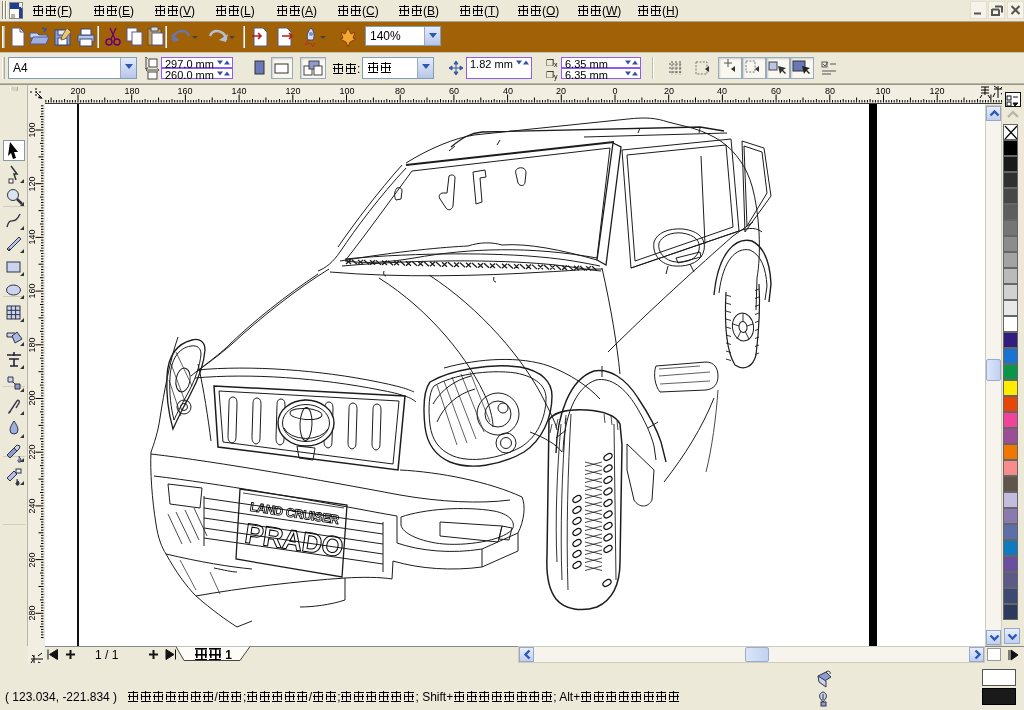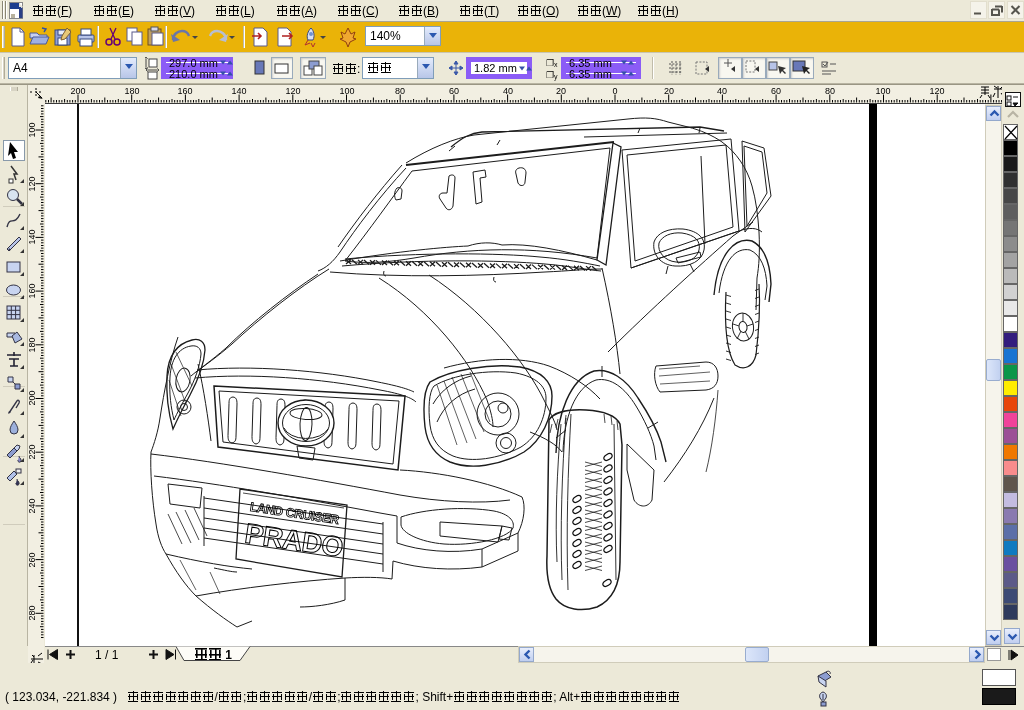--- a/index.html
+++ b/index.html
@@ -17,21 +17,21 @@
  linear-gradient(#000,#000) 0 5.5px/12px 1.6px,
  linear-gradient(#000,#000) 0 10.5px/12px 1.6px,
  linear-gradient(#000,#000) 5.5px 0/1.6px 12px,
  linear-gradient(#000,#000) 0.5px 2px/1.6px 8px,
  linear-gradient(#000,#000) 10px 2px/1.6px 8px;
  background-repeat:no-repeat}
 .combo{background:#fff;border:1px solid #7f9db9;display:flex;align-items:center;justify-content:space-between}
 .combo span{font-size:11px}
 .dd{width:16px;align-self:stretch;background:linear-gradient(#e3ebfc,#b8c6e8);border-left:1px solid #9ab;position:relative}
 .dd:after{content:"";position:absolute;left:4px;top:6px;border:4px solid transparent;border-top:5px solid #2b58b0}
-.spin{background:#fff;border:5px solid #8b5cf6;display:flex;align-items:center;justify-content:space-between}
+.spin{background:#fff;border:1px solid #8b5cf6;display:flex;align-items:flex-start;justify-content:space-between}
 .spin span{font-size:11px;letter-spacing:0;padding-left:3px;white-space:nowrap}
 .grip{width:3px;height:22px;border-left:1px solid #fff;border-right:1px solid #b0ac9a;background:#d8d4c4}
 .tbi{top:4px}
 .tsep{top:4px;width:2px;height:22px;border-left:1px solid #c0bcaa;border-right:1px solid #fff;display:block;position:absolute}
 .btn{border:1px solid #ece9d8;display:flex;align-items:center;justify-content:center}
 .btn.dn{border:1px solid #9ab;background:#f8f7f0;box-shadow:inset 1px 1px 2px #ccc}
 .tool{width:22px;height:21px;display:flex;align-items:center;justify-content:center}
 .tool.sel{background:#fff;border:1px solid #89a;}
 .fly{position:absolute;right:1px;bottom:1px;width:0;height:0;border-left:4px solid transparent;border-bottom:4px solid #333}
 .sw{position:absolute;left:1003px;width:15px;height:16px;border:1px solid #666}
@@ -64,21 +64,21 @@
       <rect x="0.5" y="0.5" width="16" height="17" fill="#f5f3ea" stroke="#e2decd"></rect>
       <rect x="18.5" y="0.5" width="16" height="17" fill="#f5f3ea" stroke="#e2decd"></rect>
       <rect x="37.5" y="0.5" width="16" height="17" fill="#f5f3ea" stroke="#e2decd"></rect>
       <g stroke="#56554e" stroke-width="2" fill="none">
       <path d="M4,12.5 h7"></path>
       <path d="M25,5.5 h7 M32,5 v6.5 M22,8.5 h7 M22,8 v6 h7 v-5.5"></path>
       <path d="M41.5,5 l8,8 M49.5,5 l-8,8"></path>
       </g>
     </svg>
   </div>
-<div class="abs" style="left:0;top:22px;width:1024px;height:31px;background:#eab308;border-bottom:1px solid #c9c5b2">
+<div class="abs" style="left:0;top:22px;width:1024px;height:31px;background:#a16207;border-bottom:1px solid #c9c5b2">
     <div class="abs grip" style="left:2px;top:4px"></div>
     <i class="abs tsep" style="left:97px"></i>
     <i class="abs tsep" style="left:165px"></i>
     <i class="abs tsep" style="left:243px"></i>
     <svg class="abs tbi" style="left:7px" width="22" height="22" viewBox="0 0 22 22">
       <path d="M5,2 h8 l4,4 v14 h-12 z" fill="#fff" stroke="#5a5a8a" stroke-width="1"></path>
       <path d="M13,2 v4 h4" fill="none" stroke="#5a5a8a"></path>
     </svg>
     <svg class="abs tbi" style="left:28px" width="22" height="22" viewBox="0 0 22 22">
       <path d="M2,7 h7 l2,2 h8 v3 h-17z" fill="#c8d0ee" stroke="#4a5a9c"></path>
@@ -161,21 +161,21 @@
       <path d="M3,13 h9 m-9,-1.5 l-2,1.5 2,1.5 m9,-3 l2,1.5 -2,1.5" stroke="#444" fill="none"></path>
     </svg>
     <div class="abs spin" style="left:161px;top:4px;width:72px;height:11px">
       <span>297.0 mm</span>
       <svg width="17" height="9" style="flex:none">
         <path d="M2,2.5 l3,4 3,-4z" fill="#3550a8"></path>
         <path d="M9,6.5 l3,-4 3,4z" fill="#3550a8"></path>
       </svg>
     </div>
     <div class="abs spin" style="left:161px;top:15px;width:72px;height:11px">
-      <span>210.0 mm</span>
+      <span>260.0 mm</span>
       <svg width="17" height="9" style="flex:none">
         <path d="M2,2.5 l3,4 3,-4z" fill="#3550a8"></path>
         <path d="M9,6.5 l3,-4 3,4z" fill="#3550a8"></path>
       </svg>
     </div>
     <div class="abs btn" style="left:248px;top:4px;width:22px;height:22px">
       <svg width="20" height="20">
         <rect x="6" y="3" width="9" height="13" fill="#6878b8" stroke="#333"></rect>
       </svg>
     </div>

